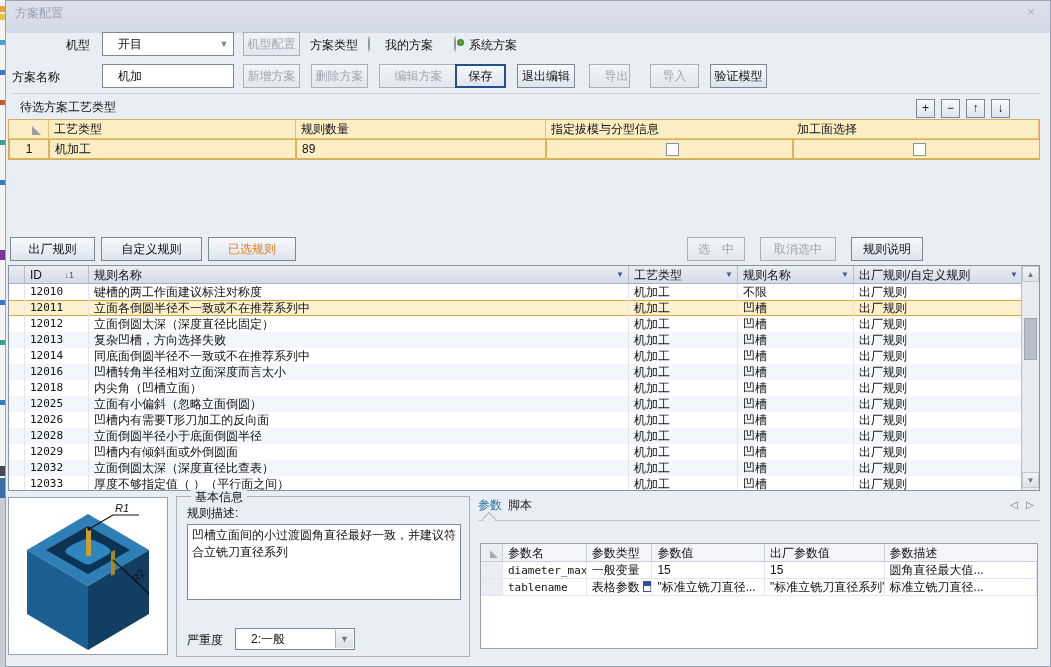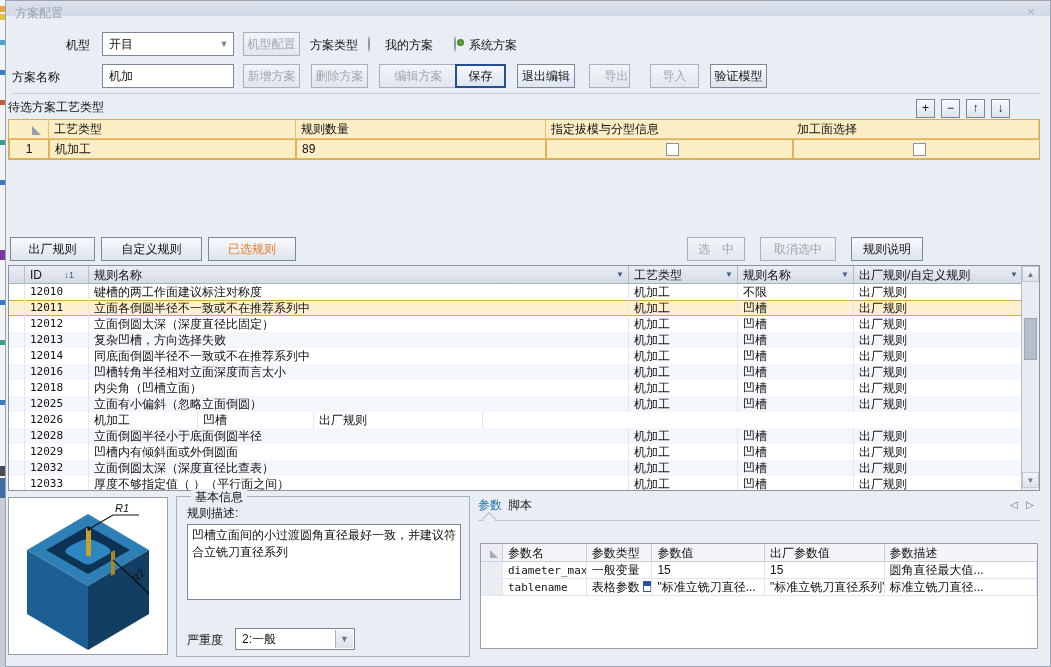--- a/index.html
+++ b/index.html
@@ -3,31 +3,31 @@
 <meta charset="utf-8">
 <style>
   html,body{margin:0;padding:0;background:#fff;}
   #stage{position:relative;width:1051px;height:667px;font-family:"Liberation Sans","DejaVu Sans",sans-serif;font-size:12px;color:#111;overflow:hidden;background:#fff;}
   .abs{position:absolute;}
   
   #edge-strip{left:0;top:0;width:5px;height:667px;background:#F4F4F4;}
   .edge-seg{position:absolute;left:0;width:5px;}
   
   #dialog-bg{left:5px;top:0;width:1044px;height:665px;background:#E9EDF4;border:1px solid #9AA2B4;}
-  #titlebar{left:6px;top:1px;width:1044px;height:15px;background:linear-gradient(#DCE1EB,#D2D8E5);}
+  #titlebar{left:6px;top:1px;width:1044px;height:32px;background:linear-gradient(#DCE1EB,#D2D8E5);}
   #title-text{position:absolute;left:9px;top:4px;color:#99A0AF;font-size:12px;}
   #close-btn{position:absolute;right:10px;top:3px;width:18px;height:16px;text-align:center;color:#A9AEB9;font-size:13px;line-height:16px;cursor:default;}
   
   .lbl{color:#111;}
   .btn{display:flex;align-items:center;justify-content:center;border:1px solid #7E8798;background:linear-gradient(#F7F9FC,#DEE4EE);font-size:12px;color:#111;box-sizing:border-box;}
   .btn.disabled{color:#9FA6B3;border-color:#A9B0BD;background:linear-gradient(#F2F4F8,#E2E6EE);}
   .btn.default{border:1px solid #24508F;box-shadow:inset 0 0 0 1px #24508F;}
   .btn.orange{color:#E07D26;}
   .smallbtn{width:19px;height:19px;font-size:12px;line-height:17px;}
-  .inputbox{background:#fff;border:1px solid #7E8798;box-sizing:border-box;display:flex;align-items:center;padding-left:6px;}
+  .inputbox{background:#fff;border:1px solid #7E8798;box-sizing:border-box;display:flex;align-items:center;padding-left:15px;}
   .combo-arrow{position:absolute;right:2px;top:4px;width:14px;height:14px;color:#7C8598;font-size:9px;text-align:center;line-height:14px;}
   .radio{width:13px;height:13px;border:1px solid #8A93A3;border-radius:50%;background:#fff;box-sizing:border-box;position:relative;}
   .radio.checked::after{content:"";position:absolute;left:2px;top:2px;width:7px;height:7px;border-radius:50%;background:radial-gradient(#6CB13C,#2E6B1F);}
   .checkbox{width:13px;height:13px;border:1px solid #8A93A3;background:#fff;box-sizing:border-box;}
   .sep{background:#C8CEDA;}
   
   #pending-table{left:8px;top:119px;width:1032px;height:41px;border:1px solid #D2AE5C;box-sizing:border-box;background:#FBEDC4;}
   .ptr{display:flex;height:19px;line-height:19px;}
   .ptc{box-sizing:border-box;border-right:1px solid #E4C272;padding-left:5px;overflow:hidden;white-space:nowrap;}
   .ptc.hdr{border-bottom:1px solid #E4C272;}
@@ -136,21 +136,21 @@
   <div class="abs btn disabled" style="left:379px;top:64px;width:79px;height:24px;">编辑方案</div>
   <div class="abs btn default" style="left:455px;top:64px;width:51px;height:24px;">保存</div>
   <div class="abs btn" style="left:517px;top:64px;width:58px;height:24px;">退出编辑</div>
   <div class="abs btn disabled" style="left:589px;top:64px;width:41px;height:24px;padding-left:14px;">导出</div>
   <div class="abs btn disabled" style="left:650px;top:64px;width:49px;height:24px;">导入</div>
   <div class="abs btn" style="left:710px;top:64px;width:57px;height:24px;">验证模型</div>
 
   <div class="abs sep" style="left:12px;top:93px;width:1028px;height:1px;"></div>
 
   
-  <span class="abs lbl" style="left:8px;top:99px;">待选方案工艺类型</span>
+  <span class="abs lbl" style="left:20px;top:99px;">待选方案工艺类型</span>
   <div class="abs btn smallbtn" style="left:916px;top:99px;">+</div>
   <div class="abs btn smallbtn" style="left:941px;top:99px;">−</div>
   <div class="abs btn smallbtn" style="left:966px;top:99px;">↑</div>
   <div class="abs btn smallbtn" style="left:991px;top:99px;">↓</div>
 
   <div class="abs" id="pending-table">
     <div class="ptr">
       <div class="ptc hdr" style="width:40px;">
           <div class="tri-corner"></div>
         </div>
@@ -251,20 +251,21 @@
           <div class="rc gut"></div>
           <div class="rc c-id">12025</div>
           <div class="rc c-name">立面有小偏斜（忽略立面倒圆）</div>
           <div class="rc c-proc">机加工</div>
           <div class="rc c-feat">凹槽</div>
           <div class="rc c-src">出厂规则</div>
         </div>
         <div class="rrow">
           <div class="rc gut"></div>
           <div class="rc c-id">12026</div>
+          <div class="rc c-name">凹槽内有需要T形刀加工的反向面</div>
           <div class="rc c-proc">机加工</div>
           <div class="rc c-feat">凹槽</div>
           <div class="rc c-src">出厂规则</div>
         </div>
         <div class="rrow alt">
           <div class="rc gut"></div>
           <div class="rc c-id">12028</div>
           <div class="rc c-name">立面倒圆半径小于底面倒圆半径</div>
           <div class="rc c-proc">机加工</div>
           <div class="rc c-feat">凹槽</div>

